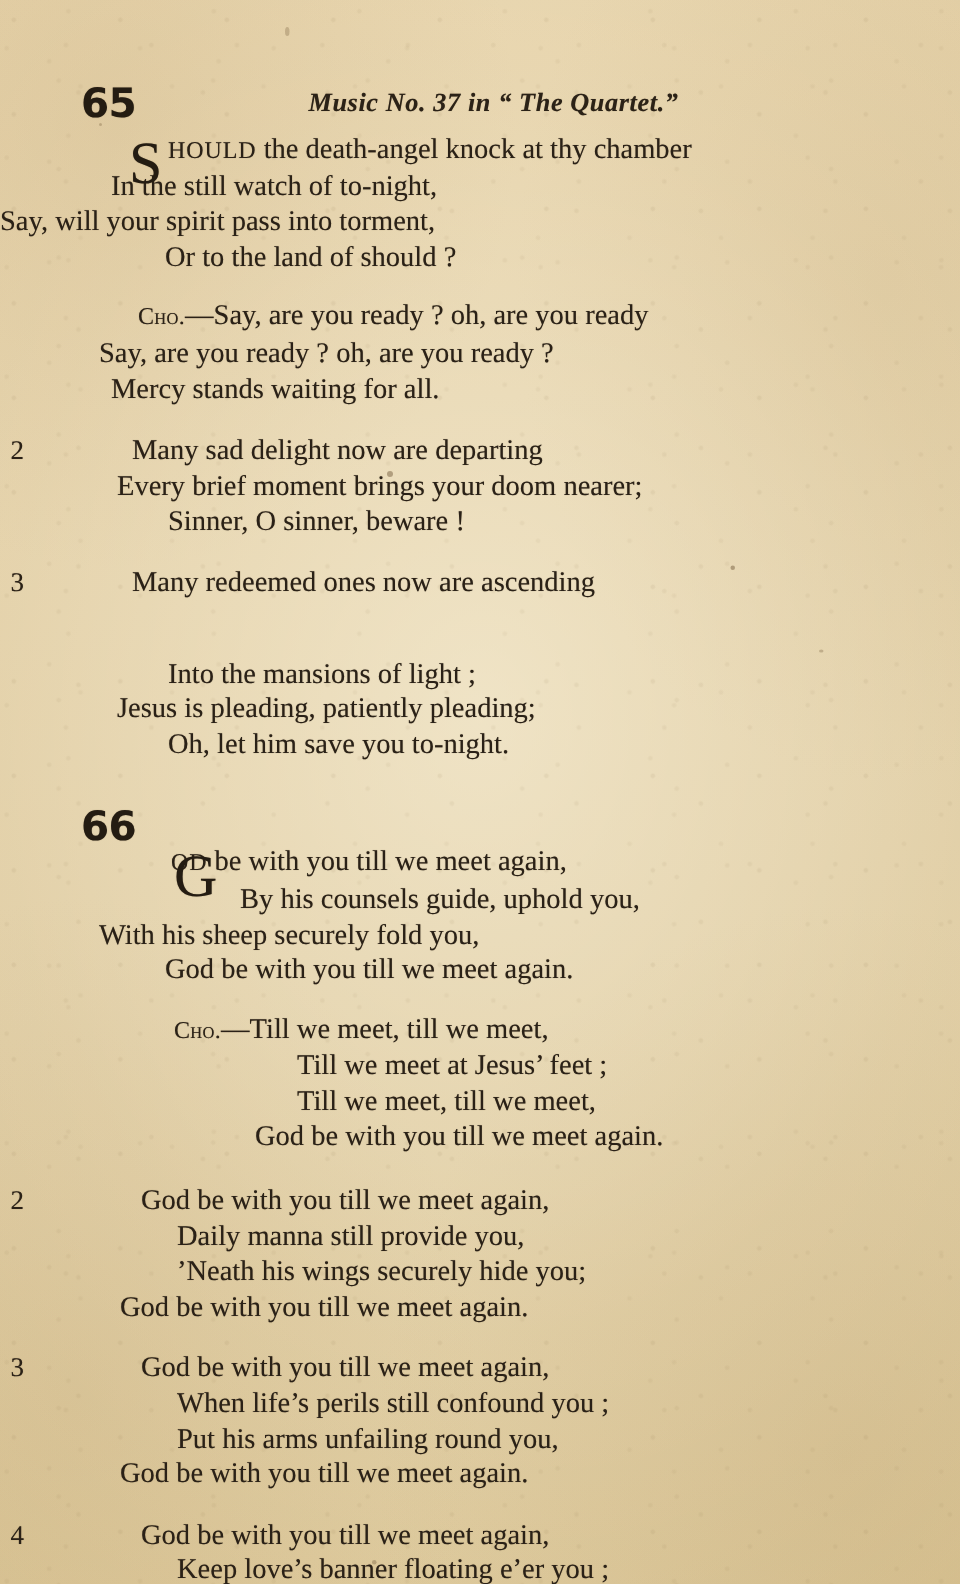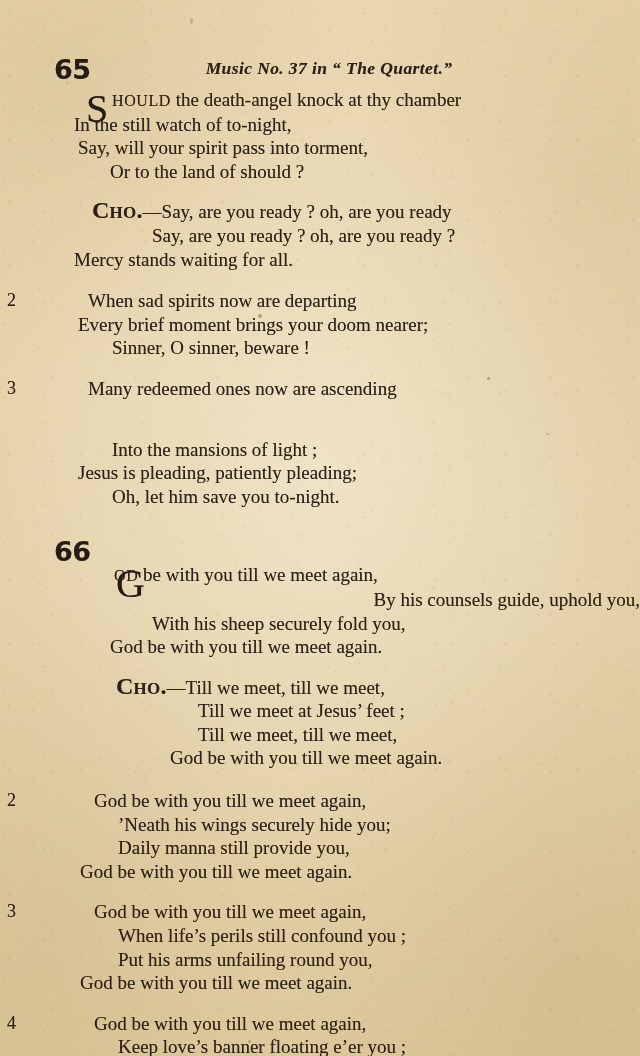--- a/index.html
+++ b/index.html
@@ -96,42 +96,41 @@
   }
 
   .stanza {
     font-size: 19px;
     line-height: 23.6px;
     color: #2a2117;
   }
   .line { white-space: pre; }
 
   
-  .i0  { padding-left: 78px; }
+  .i0  { }
   .i1  { padding-left: 110px; }
-  .i2  { padding-left: 120px; margin-left: 32px; }
+  .i2  { padding-left: 66px; }
   .i3  { padding-left: 74px; }
 
   .verse { position: relative; }
   .verse-num {
     position: absolute;
     left: 0;
     top: 0;
     width: 16px;
     text-align: right;
     font-size: 18px;
   }
   .verse-body { }
 
   .chorus { }
   .cho-label {
     font-variant: small-caps;
-    font-size: 24px;
+    font-size: 16px;
     letter-spacing: .2px;
-    font-weight: bold;
   }
 
   
   .dropcap-wrap { position: relative; }
   .dropcap {
     position: absolute;
     font-size: 40px;
     line-height: 40px;
     font-family: "Liberation Serif", "DejaVu Serif", serif;
     color: #241c12;
@@ -176,21 +175,21 @@
 
       <div class="stanza chorus" style="margin-top:16px;">
         <div class="line" style="padding-left:92px;"><span class="cho-label">Cho.</span><span>—</span><span>Say, are you ready ? oh, are you ready</span></div>
         <div class="line i2">Say, are you ready ? oh, are you ready ?</div>
         <div class="line i3">Mercy stands waiting for all.</div>
       </div>
 
       <div class="stanza verse" style="margin-top:18px; padding-left:66px;">
         <span class="verse-num">2</span>
         <div class="verse-body" style="padding-left:22px;">
-          <div class="line">When sad spirits now are departing</div>
+          <div class="line">Many sad delight now are departing</div>
           <div class="line" style="padding-left:-0px; margin-left:-22px; padding-left:12px;">Every brief moment brings your doom nearer;</div>
           <div class="line" style="padding-left:24px;">Sinner, O sinner, beware !</div>
         </div>
       </div>
 
       <div class="stanza verse" style="margin-top:17px; padding-left:66px;">
         <span class="verse-num">3</span>
         <div class="verse-body" style="padding-left:22px;">
           <div class="line">Many redeemed ones now are ascending</div>
           <div class="line" style="padding-left:24px;margin-top:37px;">Into the mansions of light ;</div>
@@ -202,38 +201,38 @@
 
     <div class="hymn" style="margin-top:22px;">
 
       <div class="hymn-head">
         <span class="hymn-number" style="top:8px;">66</span>
       </div>
 
       <div class="stanza dropcap-wrap" style="margin-top:3px;">
         <span class="dropcap" style="left:116px; top:1px;">G</span>
         <div class="line" style="padding-left:114px;"><span class="dropcap-rest">OD</span><span> be with you till we meet again,</span></div>
-        <div class="line" style="padding-left:160px;text-align:right;">By his counsels guide, uphold you,</div>
+        <div class="line" style="padding-left:160px;">By his counsels guide, uphold you,</div>
         <div class="line i2">With his sheep securely fold you,</div>
         <div class="line i1">God be with you till we meet again.</div>
       </div>
 
       <div class="stanza chorus" style="margin-top:16px;">
         <div class="line" style="padding-left:116px;"><span class="cho-label">Cho.</span><span>—</span><span>Till we meet, till we meet,</span></div>
         <div class="line" style="padding-left:198px;">Till we meet at Jesus’ feet ;</div>
         <div class="line" style="padding-left:198px;">Till we meet, till we meet,</div>
         <div class="line" style="padding-left:170px;">God be with you till we meet again.</div>
       </div>
 
       <div class="stanza verse" style="margin-top:19px; padding-left:72px;">
         <span class="verse-num">2</span>
         <div class="verse-body" style="padding-left:22px;">
           <div class="line">God be with you till we meet again,</div>
+          <div class="line" style="padding-left:24px;">Daily manna still provide you,</div>
           <div class="line" style="padding-left:24px;">’Neath his wings securely hide you;</div>
-          <div class="line" style="padding-left:24px;">Daily manna still provide you,</div>
           <div class="line" style="margin-left:-22px; padding-left:8px;">God be with you till we meet again.</div>
         </div>
       </div>
 
       <div class="stanza verse" style="margin-top:17px; padding-left:72px;">
         <span class="verse-num">3</span>
         <div class="verse-body" style="padding-left:22px;">
           <div class="line">God be with you till we meet again,</div>
           <div class="line" style="padding-left:24px;">When life’s perils still confound you ;</div>
           <div class="line" style="padding-left:24px;">Put his arms unfailing round you,</div>

